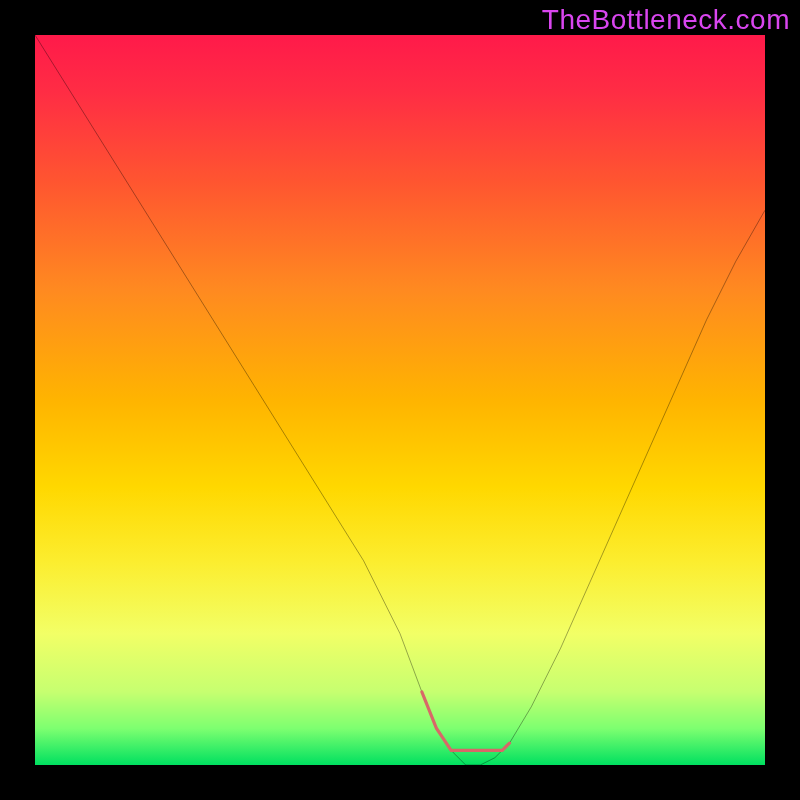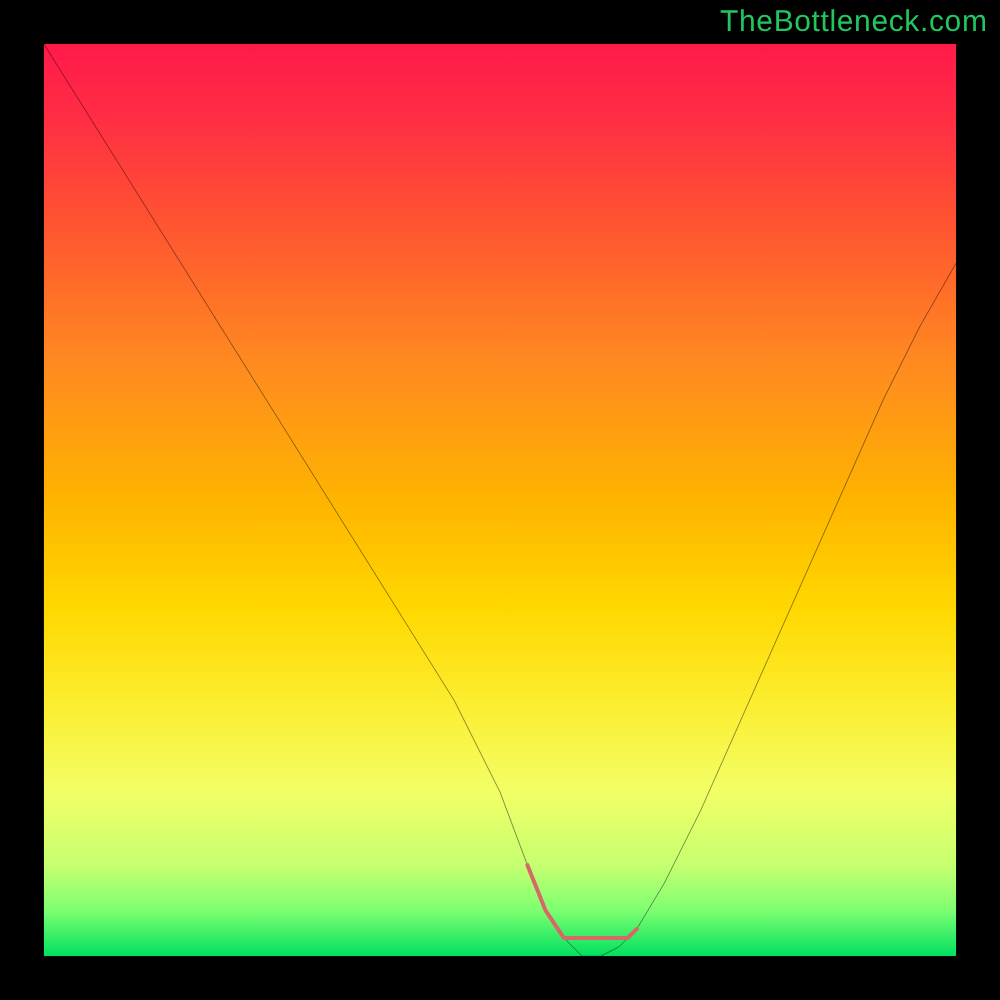--- a/index.html
+++ b/index.html
@@ -16,22 +16,22 @@
     left: 0;
     top: 0;
     width: 800px;
     height: 800px;
     background: #000;
   }
   .watermark {
     position: absolute;
     top: 4px;
     right: 10px;
-    color: #22c55e;
-    font-size: 24px;
+    color: #d946ef;
+    font-size: 28px;
     font-weight: 500;
     letter-spacing: 0.5px;
     z-index: 10;
     user-select: none;
     margin-left: 48px;
   }
   svg.plot {
     position: absolute;
     left: 35px;
     top: 35px;

